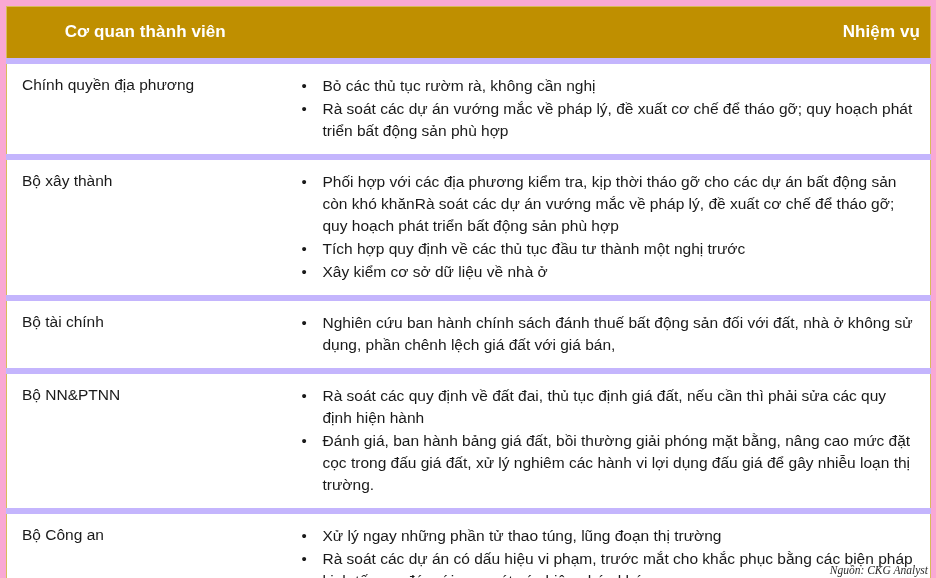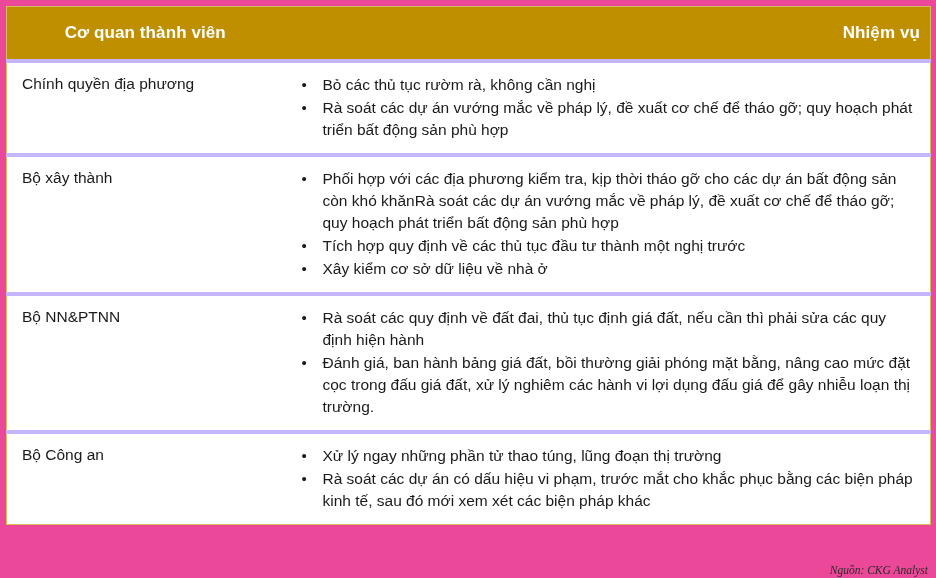--- a/index.html
+++ b/index.html
@@ -11,21 +11,21 @@
     height: 578px;
     background: #ffffff;
     font-family: "Liberation Sans", "DejaVu Sans", sans-serif;
     overflow: hidden;
   }
 
   .page {
     position: relative;
     width: 936px;
     height: 578px;
-    background: #ec4899;
+    background: #f9a8d4;
     padding: 0;
   }
 
   .table-wrap {
     position: absolute;
     left: 6px;
     top: 6px;
     width: 924px;
   }
 
@@ -57,21 +57,21 @@
   }
   th.th-task {
     text-align: right;
   }
 
   tbody tr.data-row {
     background: #ffffff;
   }
 
   tbody td {
-    border-top: 4px solid #c4b5fd;
+    border-top: 6px solid #c4b5fd;
     border-bottom: 1px solid #d8bc5a;
     vertical-align: top;
     padding: 9px 8px 11px 8px;
     background: #ffffff;
   }
 
   td.agency-cell {
     font-size: 15.5px;
     color: #1a1a1a;
     padding-left: 15px;
@@ -153,20 +153,28 @@
             <td class="agency-cell">Bộ xây thành</td>
             <td class="task-cell">
               <ul class="task-list">
                 <li><span class="bullet">•</span><span>Phối hợp với các địa phương kiểm tra, kịp thời tháo gỡ cho các dự án bất động sản còn khó khănRà soát các dự án vướng mắc về pháp lý, đề xuất cơ chế để tháo gỡ; quy hoạch phát triển bất động sản phù hợp</span></li>
                 <li><span class="bullet">•</span><span>Tích hợp quy định về các thủ tục đầu tư thành một nghị trước</span></li>
                 <li><span class="bullet">•</span><span>Xây kiểm cơ sở dữ liệu về nhà ở</span></li>
               </ul>
             </td>
           </tr>
           <tr class="data-row">
+            <td class="agency-cell">Bộ tài chính</td>
+            <td class="task-cell">
+              <ul class="task-list">
+                <li><span class="bullet">•</span><span>Nghiên cứu ban hành chính sách đánh thuế bất động sản đối với đất, nhà ở không sử dụng, phần chênh lệch giá đất với giá bán,</span></li>
+              </ul>
+            </td>
+          </tr>
+          <tr class="data-row">
             <td class="agency-cell">Bộ NN&amp;PTNN</td>
             <td class="task-cell">
               <ul class="task-list">
                 <li><span class="bullet">•</span><span>Rà soát các quy định về đất đai, thủ tục định giá đất, nếu cần thì phải sửa các quy định hiện hành</span></li>
                 <li><span class="bullet">•</span><span>Đánh giá, ban hành bảng giá đất, bồi thường giải phóng mặt bằng, nâng cao mức đặt cọc trong đấu giá đất, xử lý nghiêm các hành vi lợi dụng đấu giá để gây nhiễu loạn thị trường.</span></li>
               </ul>
             </td>
           </tr>
           <tr class="data-row">
             <td class="agency-cell">Bộ Công an</td>

